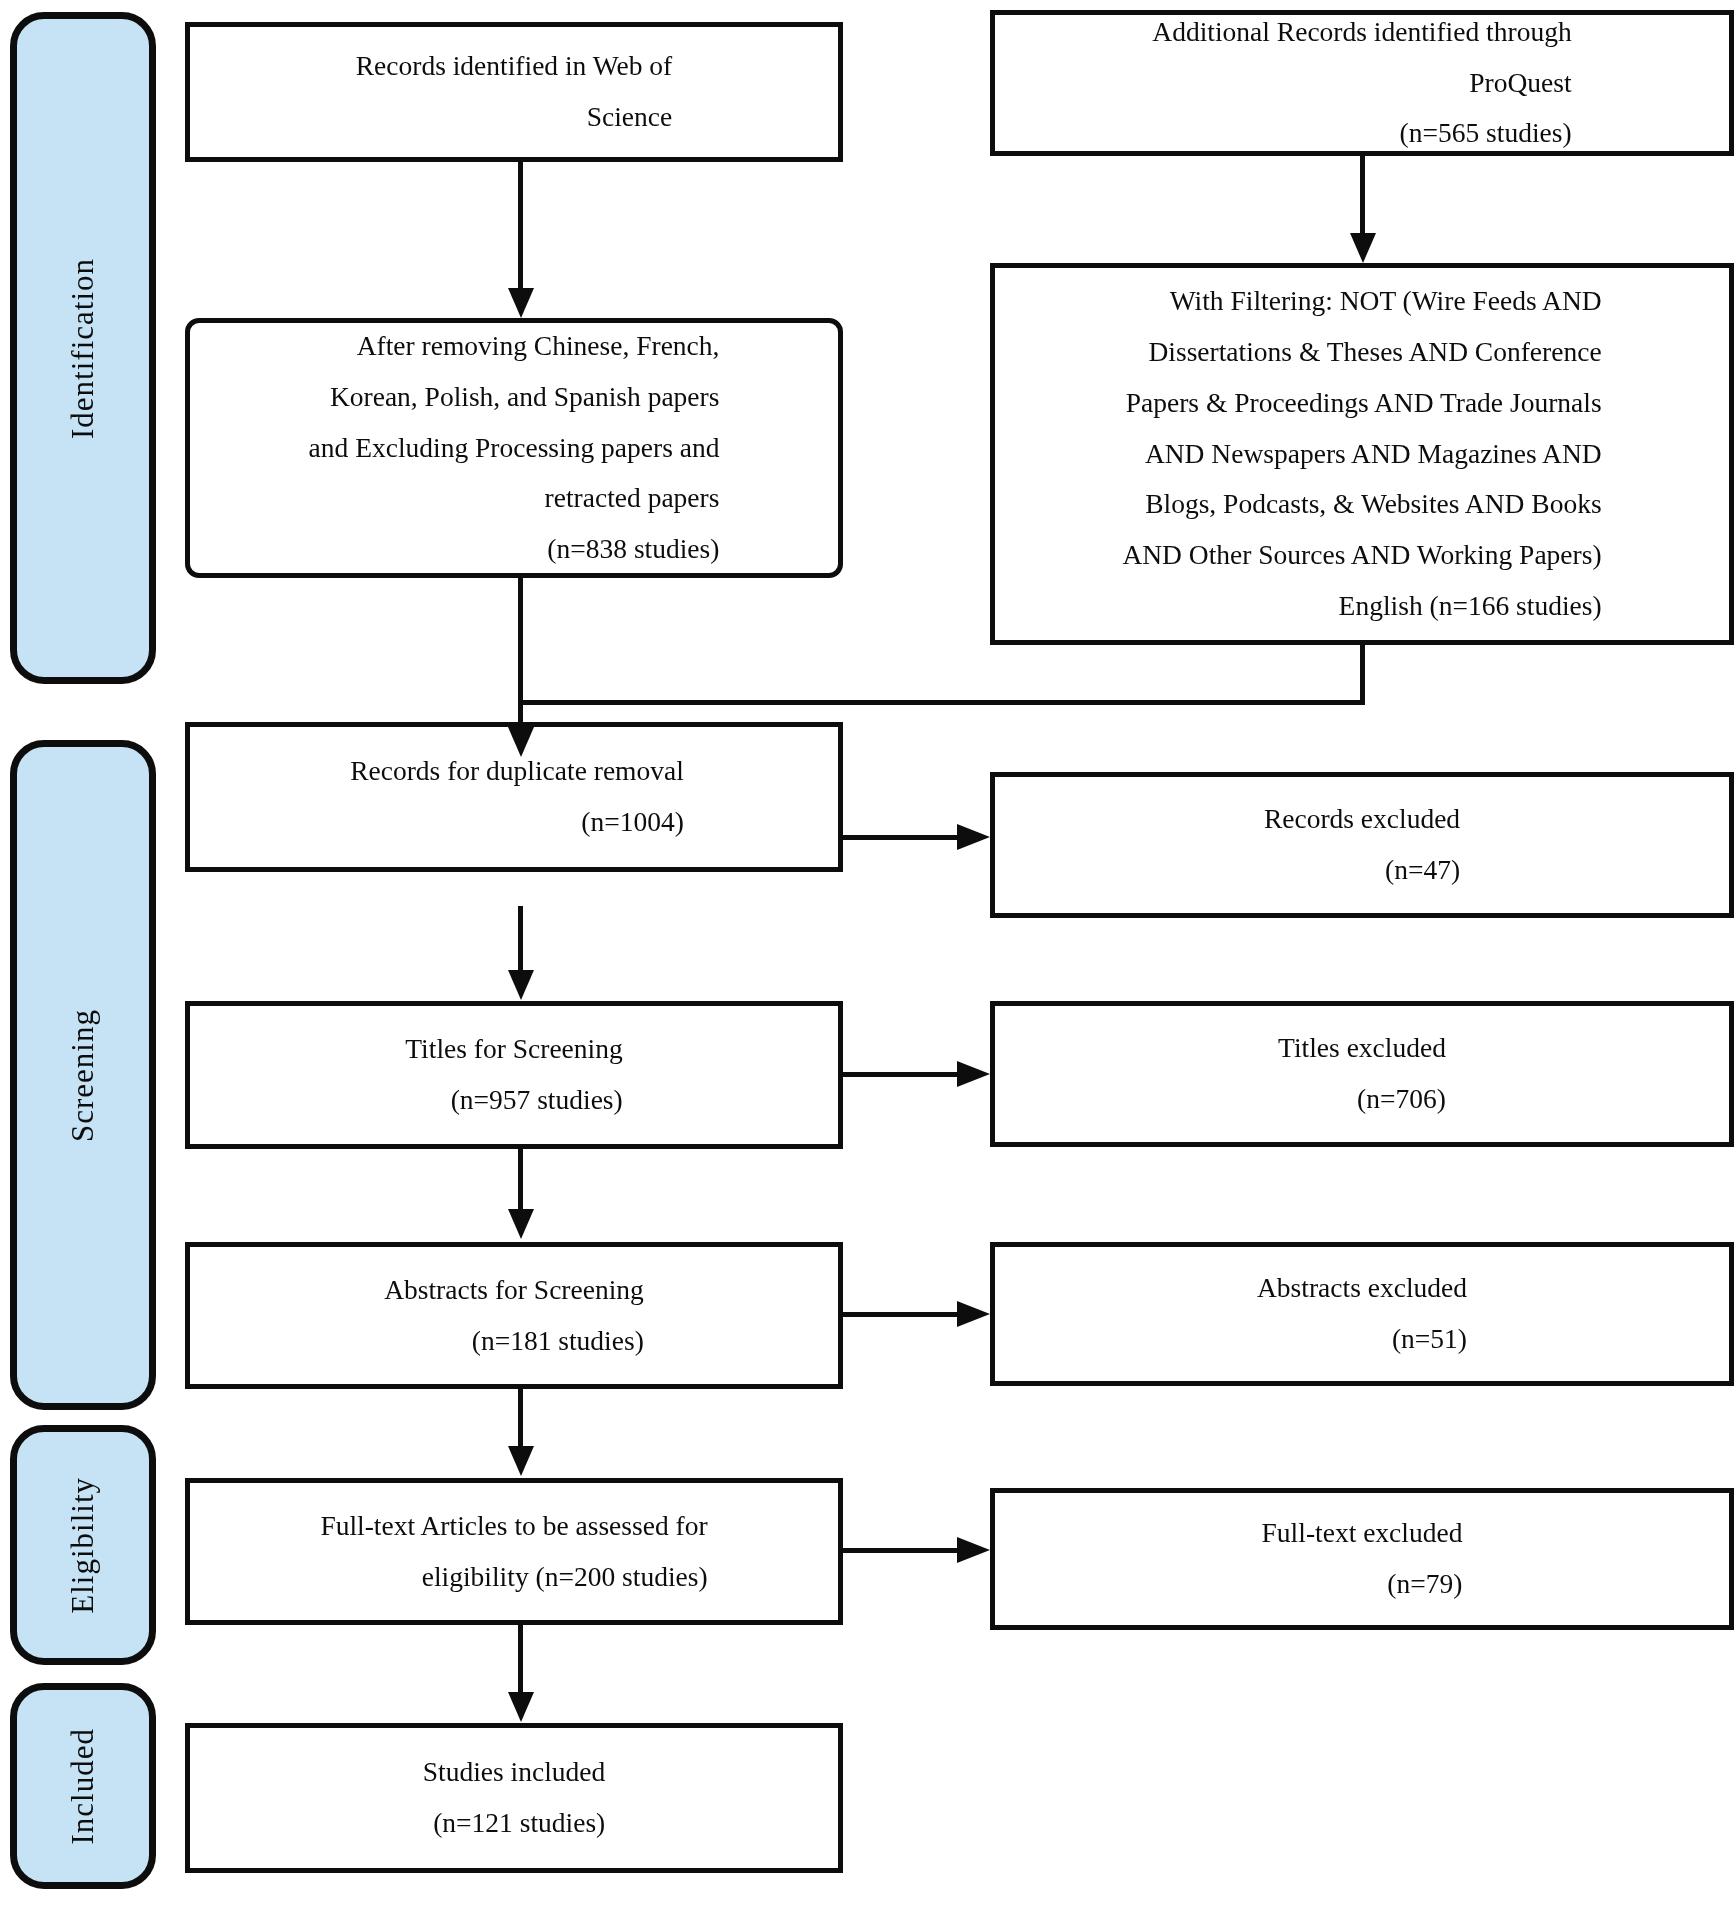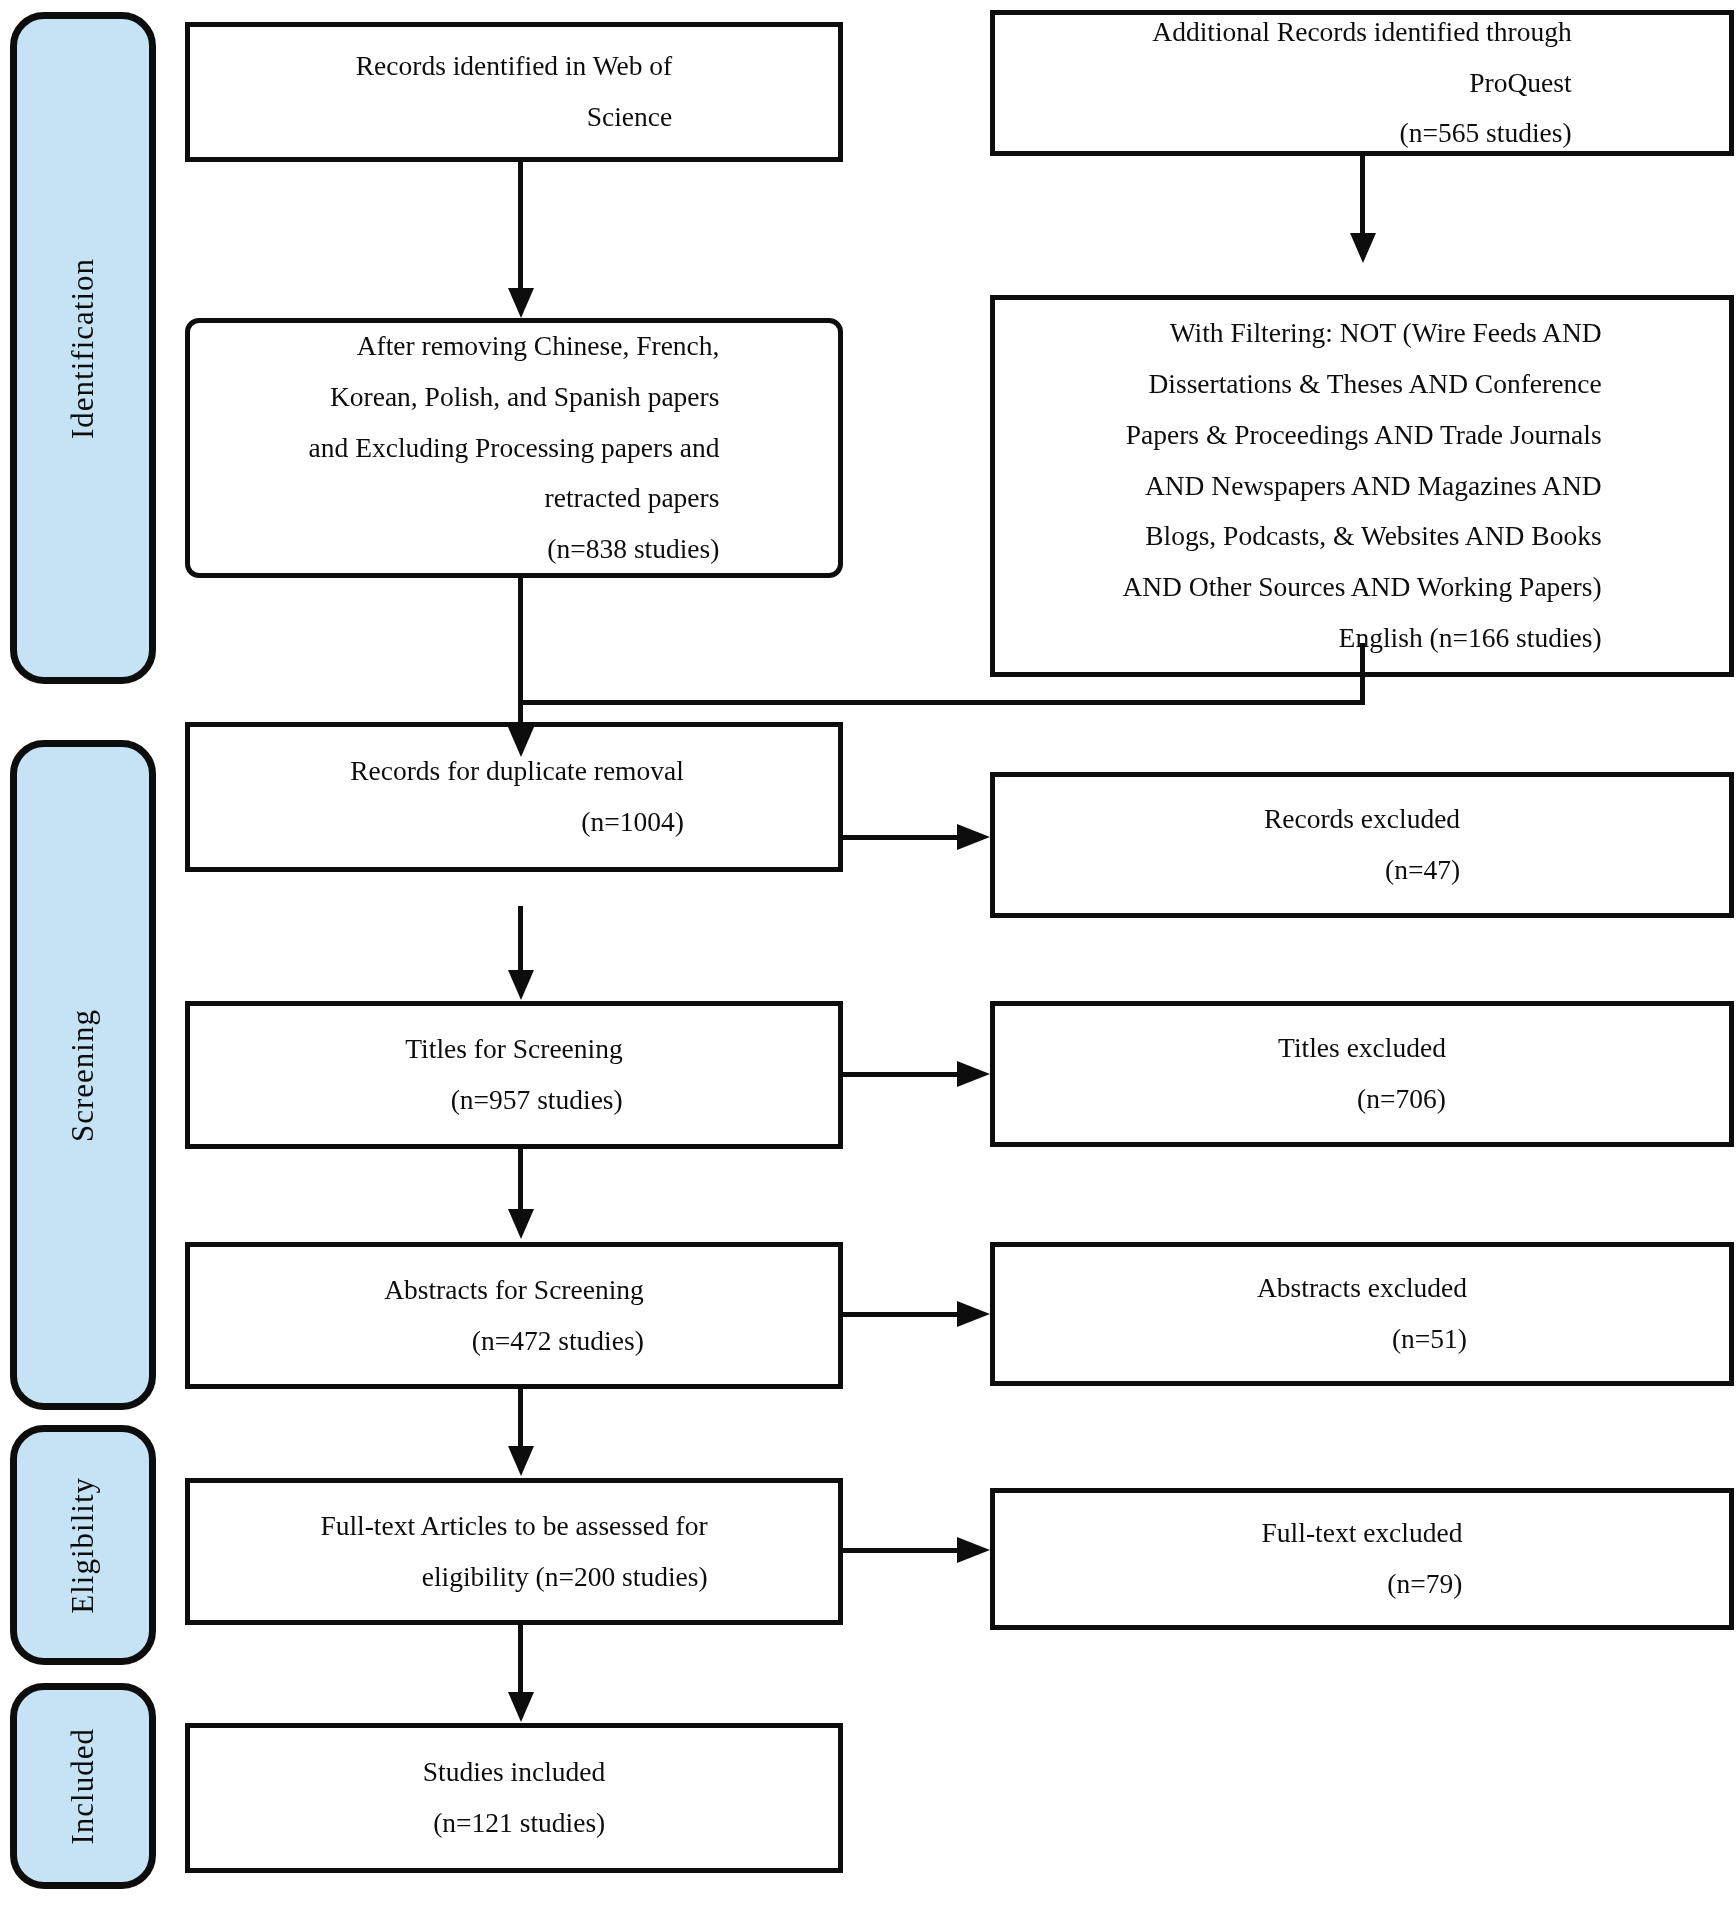--- a/index.html
+++ b/index.html
@@ -48,21 +48,21 @@
     font-size: 27.5px;
     line-height: 1.85;
     white-space: pre-line;
     padding: 4px 14px;
   }
   .col-l { left: 185px; width: 658px; }
   .col-r { left: 990px; width: 744px; }
   #box-wos        { top: 22px;   height: 140px; }
   #box-proquest   { top: 10px;   height: 146px; }
   #box-removing   { top: 318px;  height: 260px; border-radius: 14px; }
-  #box-filtering  { top: 263px;  height: 382px; margin-top: 32px; }
+  #box-filtering  { top: 263px;  height: 382px; }
   #box-duplicate  { top: 722px;  height: 150px; padding-left: 20px; }
   #box-rec-excl   { top: 760px;  height: 146px; margin-top: 12px; }
   #box-titles     { top: 1001px; height: 148px; }
   #box-tit-excl   { top: 1001px; height: 146px; }
   #box-abstracts  { top: 1242px; height: 147px; }
   #box-abs-excl   { top: 1242px; height: 144px; }
   #box-fulltext   { top: 1478px; height: 147px; }
   #box-ft-excl    { top: 1480px; height: 142px; margin-top: 8px; }
   #box-included   { top: 1723px; height: 150px; }
 
@@ -119,21 +119,21 @@
 English (n=166 studies)</div>
   <div class="fbox col-l" id="box-duplicate">Records for duplicate removal
 (n=1004)</div>
   <div class="fbox col-r" id="box-rec-excl">Records excluded
 (n=47)</div>
   <div class="fbox col-l" id="box-titles">Titles for Screening
 (n=957 studies)</div>
   <div class="fbox col-r" id="box-tit-excl">Titles excluded
 (n=706)</div>
   <div class="fbox col-l" id="box-abstracts">Abstracts for Screening
-(n=472 studies)</div>
+(n=181 studies)</div>
   <div class="fbox col-r" id="box-abs-excl">Abstracts excluded
 (n=51)</div>
   <div class="fbox col-l" id="box-fulltext">Full-text Articles to be assessed for
 eligibility (n=200 studies)</div>
   <div class="fbox col-r" id="box-ft-excl">Full-text excluded
 (n=79)</div>
   <div class="fbox col-l" id="box-included">Studies included
 (n=121 studies)</div>
 
   <div class="vline" style="left:518px; top:162px; height:128px;"></div>

